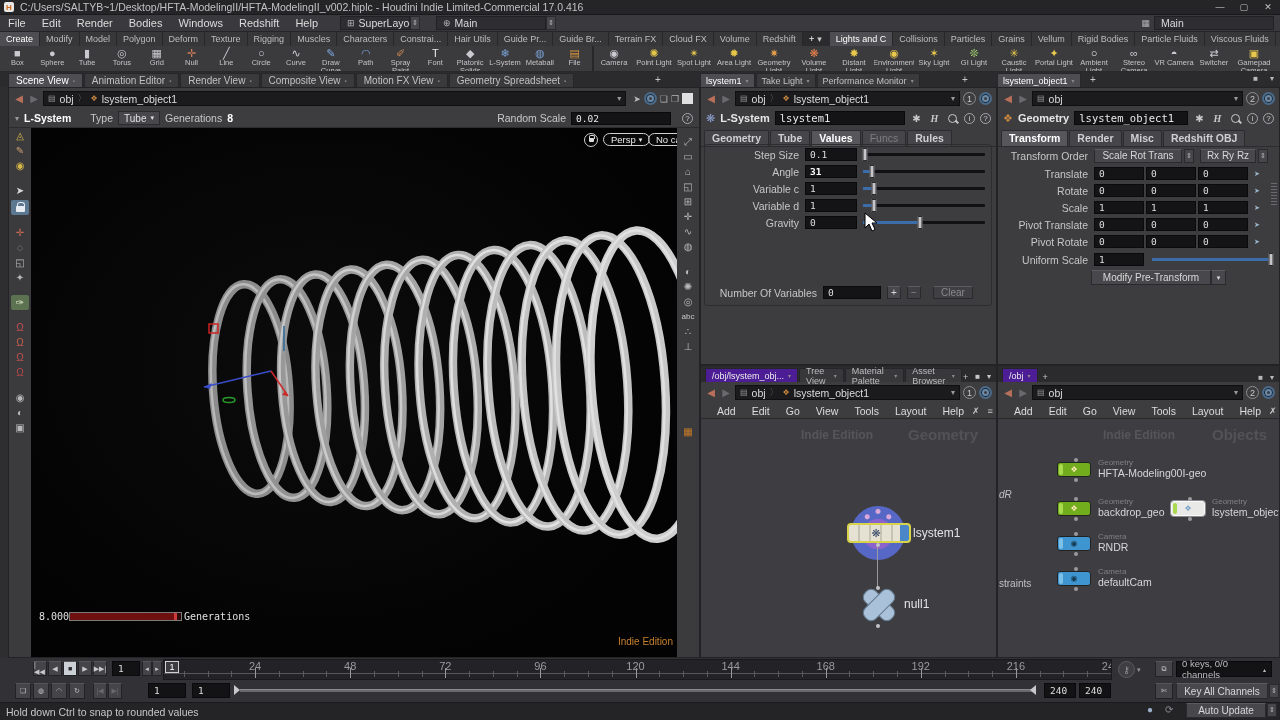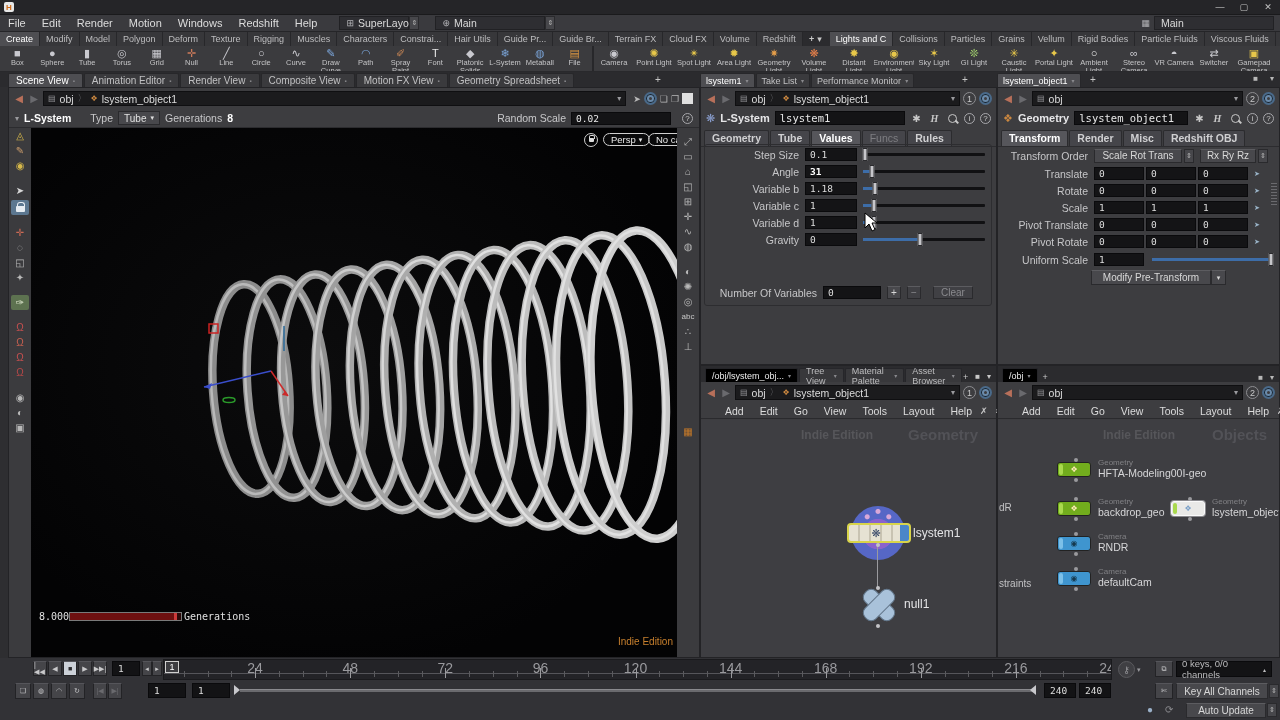--- a/index.html
+++ b/index.html
@@ -67,22 +67,22 @@
 
 .grow{display:flex;align-items:center;height:17px;gap:2px;padding:0 4px}
 .glabel{width:86px;text-align:right;font-size:10.5px;color:#c6c6c8;margin-right:4px;white-space:nowrap}
 .gfield{width:50px;height:13px;background:#141416;border:1px solid #0a0a0c;color:#dedede;font-family:"DejaVu Sans Mono",monospace;font-size:9.5px;display:flex;align-items:center;padding:0 4px}
 .rowico{font-size:7px;color:#9ab4c8;margin-left:4px}
 .chk{width:10px;height:10px;background:#1c1c1f;border:1px solid #0c0c0e;box-shadow:0 0 0 1px #46464a}
 .chkrow{display:flex;align-items:center;gap:7px;height:14px;font-size:10.5px;color:#c8c8ca}
 
 .nettabs{display:flex;align-items:flex-end;height:16px;background:#2b2b2e;padding-left:4px}
 .ntab{height:14px;padding:0 6px;display:flex;align-items:center;gap:4px;font-size:9px;color:#bcbcbe;background:#38383b;border:1px solid #26262a;border-bottom:none;border-radius:2px 2px 0 0;margin-right:1px;white-space:now}
-.ntab.active{background:#000000;color:#ececec}
-.netmenu{display:flex;align-items:center;height:16px;border-bottom:1px solid #2a2a2d;padding-left:16px}
+.ntab.active{background:#4c1d95;color:#ececec}
+.netmenu{display:flex;align-items:center;height:16px;border-bottom:1px solid #2a2a2d;padding-left:8px}
 .nmi{padding:0 8px;font-size:10.5px;color:#dcdcdc}
 .netcanvas{position:absolute;background:#3e3e42;overflow:hidden}
 .wm1{position:absolute;font-size:12px;font-weight:bold;color:#56565a;white-space:nowrap}
 .wm2{position:absolute;font-size:15px;font-weight:bold;color:#525257;white-space:nowrap}
 
 .lsysbadge{position:absolute;width:54px;height:54px;border-radius:50%;background:radial-gradient(circle at 30% 20%,#d9a8d8 0 2px,transparent 3px),radial-gradient(circle at 50% 10%,#d9a8d8 0 2px,transparent 3px),radial-gradient(circle at 70% 20%,#d9a8d8 0 2px,transparent 3px),radial-gradient(circle at 18% 38%,#d9a8d8 0 2px,transparent 3px),radial-gradient(circle at 82% 38%,#d9a8d8 0 2px,transparent 3px),radial-gradient(circle at 50% 52%,#8a63cc 0 38%,#5667c6 40% 100%)}
 .lsysflag{position:absolute;width:64px;height:20px;border:2px solid #d8d44a;border-radius:4px;background:repeating-linear-gradient(90deg,#e6e2d3 0 9px,#c8c3b2 9px 11px);display:flex;align-items:center;justify-content:center;overflow:hidden}
 .lsysflag::after{content:"";position:absolute;right:0;top:0;width:9px;height:100%;background:#4a86c8}
 .flagglyph{font-size:11px;color:#3a4a6a;margin-right:6px}
 .nodelabel{position:absolute;font-size:12px;color:#e4e4e6;white-space:nowrap}
@@ -132,48 +132,49 @@
 .obdd{height:14px;background:#48484c;border:1px solid #2a2a2d;display:flex;align-items:center;gap:4px;padding:0 5px;font-size:10px;color:#e0e0e0}
 .obfield{height:13px;background:#141416;border:1px solid #0a0a0c;color:#e8e8e8;font-family:"DejaVu Sans Mono",monospace;font-size:9.5px;display:flex;align-items:center;padding:0 4px}
 
 .bottombar{top:658px;left:0;width:1280px;height:62px;background:#323236}
 .tbtn{position:absolute;width:14px;height:15px;background:#454549;border:1px solid #232326;border-top-color:#55555a;color:#c8c8ca;font-size:7px;display:flex;align-items:center;justify-content:center}
 .tbtn.activeb{background:#ccd1d8;color:#2a2a2d}
 .tfield{position:absolute;background:#131315;border:1px solid #0a0a0c;color:#dedede;font-family:"DejaVu Sans Mono",monospace;font-size:9.5px;display:flex;align-items:center;padding:0 5px}
 .ruler{position:absolute;left:163px;top:1px;width:949px;height:21px;background:#232327;border:1px solid #1a1a1d;overflow:hidden}
 .ruler .mid{position:absolute;left:0;right:0;top:13px;height:1px;background:#55555a}
 .tick{position:absolute;width:1px;background:#9a9a9e;top:8px;height:10px}
-.tick span{position:absolute;left:0;top:-8px;transform:translateX(-50%);font-size:14px;color:#9a9a9e}
+.tick span{position:absolute;left:0;top:-8px;transform:translateX(-50%);font-size:11px;color:#9a9a9e}
 .mtick{position:absolute;width:1px;background:#5a5a5e;top:11px;height:6px}
 .fmarker{position:absolute;left:1px;top:1px;width:14px;height:12px;background:#3c3c40;border:1px solid #d0d0d0;color:#fff;font-size:9px;display:flex;align-items:center;justify-content:center}
 .groove{position:absolute;height:3px;background:#6a6a6e;border-top:1px solid #8a8a8e}
 .grip{position:absolute;width:0;height:0;border-top:5px solid transparent;border-bottom:5px solid transparent}
 .statusbar{position:absolute;left:0;top:44px;width:1280px;height:18px;background:#242427;border-top:1px solid #1a1a1c;display:flex;align-items:center;padding:0 6px;font-size:10.5px;color:#c6c6c8}
 .keybtn{position:absolute;width:17px;height:17px;border-radius:50%;background:#3f3f43;border:1px solid #5a5a5e;color:#9a9a9e;font-size:9px;display:flex;align-items:center;justify-content:center}
 .cursor{position:absolute;z-index:99}
 </style>
 </head>
 <body>
 
 <div class="r titlebar">
   <span class="applogo">H</span>
+  <span class="titletext">C:/Users/SALTYB~1/Desktop/HFTA-ModelingII/HFTA-ModelingII_v002.hiplc - Houdini Indie Limited-Commercial 17.0.416</span>
   <span class="winbtns">
     <span class="winbtn">—</span>
     <span class="winbtn">▢</span>
     <span class="winbtn">✕</span>
   </span>
 </div>
 
 <div class="r menubar">
   <span style="display:flex;height:100%">
 
   <span class="mitem">File</span>
       <span class="mitem">Edit</span>
       <span class="mitem">Render</span>
-      <span class="mitem">Motion</span>
+      <span class="mitem">Bodies</span>
       <span class="mitem">Windows</span>
       <span class="mitem">Redshift</span>
       <span class="mitem">Help</span>
     </span>
   <span class="selbox" style="margin-left:14px;width:70px">
     <span class="selico">⊞</span>
     <span>SuperLayout</span>
   </span>
   <span class="spin">⇕</span>
   <span class="selbox" style="margin-left:16px;width:110px">
@@ -454,21 +455,21 @@
       </span>
     </span>
   <span class="r" style="left:655px;top:2px;font-size:10px;color:#c8c8c8">+</span>
   <span class="r ptabs" style="left:700px;top:0">
 
   <span class="ptab active" style="font-size:9px;padding:0 5px">
         <span>lsystem1</span>
         <span class="tdot">▾</span>
       </span>
       <span class="ptab" style="font-size:9px;padding:0 5px">
-        <span>Take List</span>
+        <span>Take Light</span>
         <span class="tdot">▾</span>
       </span>
       <span class="ptab" style="font-size:9px;padding:0 5px">
         <span>Performance Monitor</span>
         <span class="tdot">▾</span>
       </span>
     </span>
   <span class="r" style="left:962px;top:2px;font-size:10px;color:#c8c8c8">+</span>
   <span class="r ptabs" style="left:997px;top:0">
 
@@ -661,28 +662,20 @@
       <div class="prow">
         <span class="plabel">Angle</span>
         <span class="pfield boldv">31</span>
         <span class="slider">
           <span class="fill" style="width: 7%;"></span>
           <span class="handle" style="left: 7%;"></span>
         </span>
       </div>
 
 
-      <div class="prow">
-        <span class="plabel">Variable b</span>
-        <span class="pfield">1.18</span>
-        <span class="slider">
-          <span class="fill" style="width: 10%;"></span>
-          <span class="handle" style="left: 10%;"></span>
-        </span>
-      </div>
 
       <div class="prow">
         <span class="plabel">Variable c</span>
         <span class="pfield">1</span>
         <span class="slider">
           <span class="fill" style="width: 9%;"></span>
           <span class="handle" style="left: 9%;"></span>
         </span>
       </div>
 
@@ -981,21 +974,21 @@
             <span class="pg">◉</span>
           </span>
           <span class="nlabels" style="display:flex;flex-direction:column;margin-top:-4px">
             <span class="ntype">Camera</span>
             <span class="nname">defaultCam</span>
           </span>
         </div>
       </span>
     <span>
       
-    <span class="frag" style="top: 82px;">dR</span><span class="frag" style="top: 158px;">straints</span></span>
+    <span class="frag" style="top: 69px; font-style: italic;">dR</span><span class="frag" style="top: 158px;">straints</span></span>
   </div>
 </div>
 
 <div class="r bottombar">
   <span class="tbtn" style="left:33px;top:3px">|◀◀</span>
   <span class="tbtn" style="left:48px;top:3px">◀</span>
   <span class="tbtn activeb" style="left:63px;top:3px">■</span>
   <span class="tbtn" style="left:78px;top:3px">▶</span>
   <span class="tbtn" style="left:93px;top:3px">▶▶|</span>
   <span class="tfield" style="left:112px;top:3px;width:28px;height:15px">1</span>
@@ -1084,20 +1077,23 @@
   <span class="tbtn" style="left:93px;top:25px;width:14px;height:16px;color:#6a6a6e">|◀</span>
   <span class="tbtn" style="left:108px;top:25px;width:14px;height:16px;color:#6a6a6e">▶|</span>
   <span class="tfield" style="left:148px;top:25px;width:38px;height:15px">1</span>
   <span class="tfield" style="left:192px;top:25px;width:38px;height:15px">1</span>
   <span class="groove" style="left:240px;top:31px;width:796px"></span>
   <span class="grip" style="left:234px;top:27px;border-left:6px solid #c8c8cc"></span>
   <span class="grip" style="left:1030px;top:27px;border-right:6px solid #c8c8cc"></span>
   <span class="tfield" style="left:1044px;top:25px;width:32px;height:15px">240</span>
   <span class="tfield" style="left:1079px;top:25px;width:32px;height:15px">240</span>
 
+  <div class="statusbar">
+    <span>Hold down Ctrl to snap to rounded values</span>
+  </div>
   <span style="position:absolute;left:1147px;top:46px;font-size:10px;color:#9ab0c8">●</span>
   <span style="position:absolute;left:1165px;top:46px;font-size:10px;color:#8a8a8e">⟳</span>
   <span class="pbtn" style="position:absolute;left:1186px;top:45px;width:80px;height:15px">Auto Update</span>
   <span class="spin" style="position:absolute;left:1267px;top:45px">⇕</span>
 </div>
 
 <svg class="cursor" style="left:864px;top:212px" width="14" height="20">
   <path d="M1,1 L1,16 L5,12 L8,19 L11,17.5 L8,11 L13,11 Z" fill="#fff" stroke="#000" stroke-width="1"></path>
 </svg>
 

